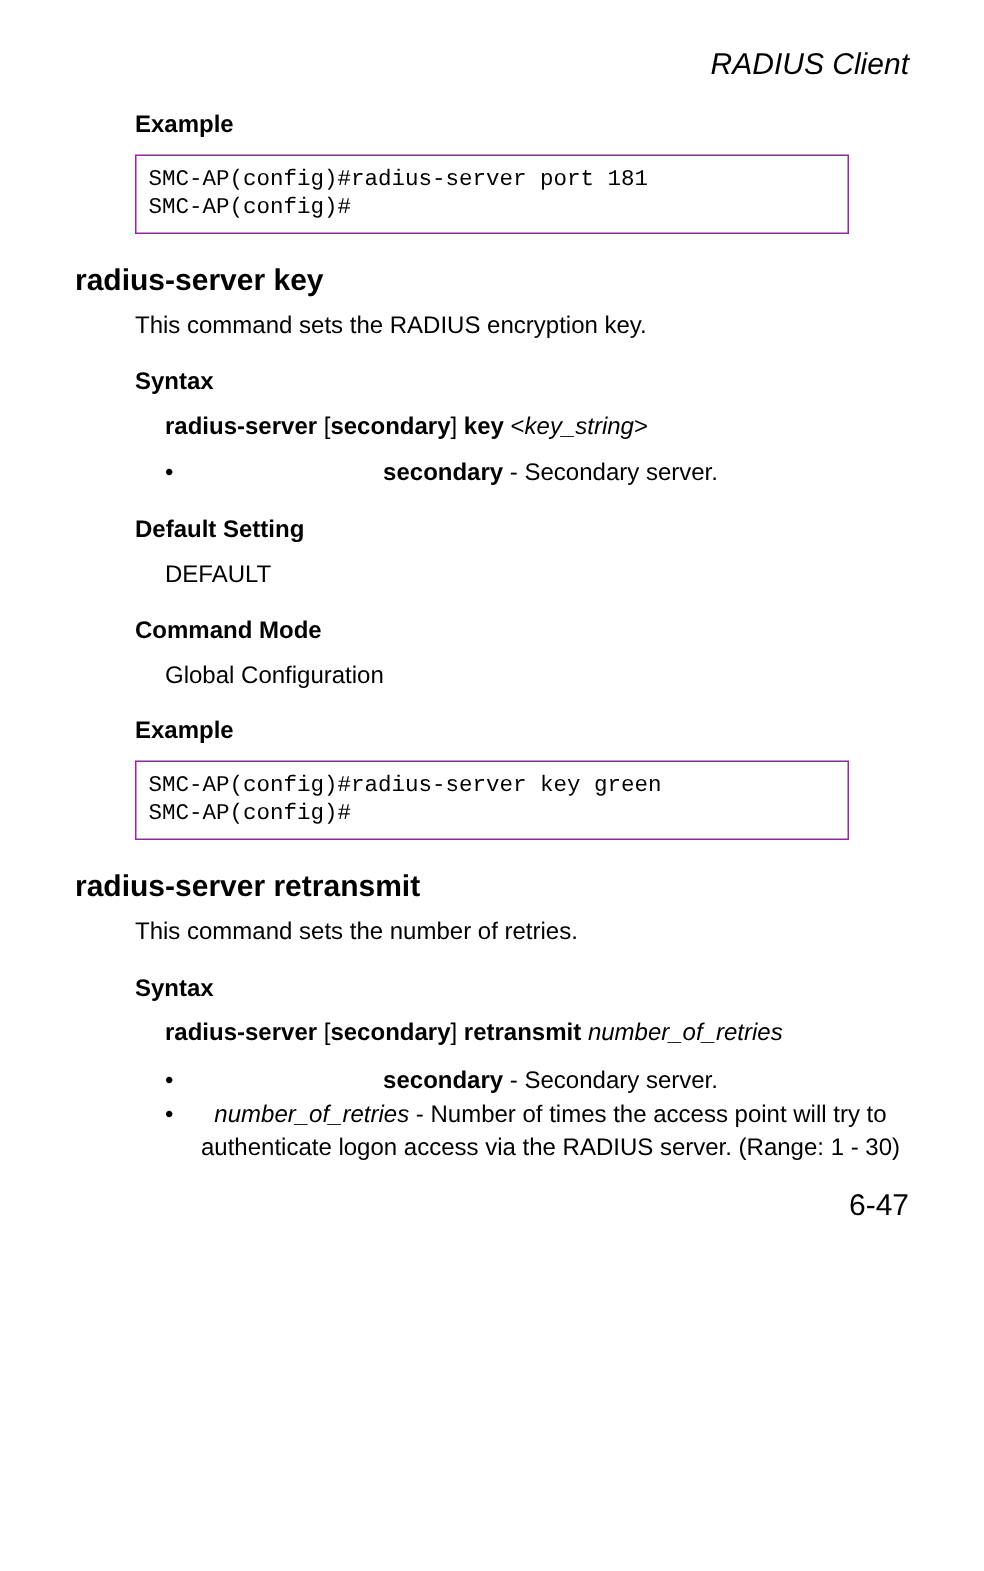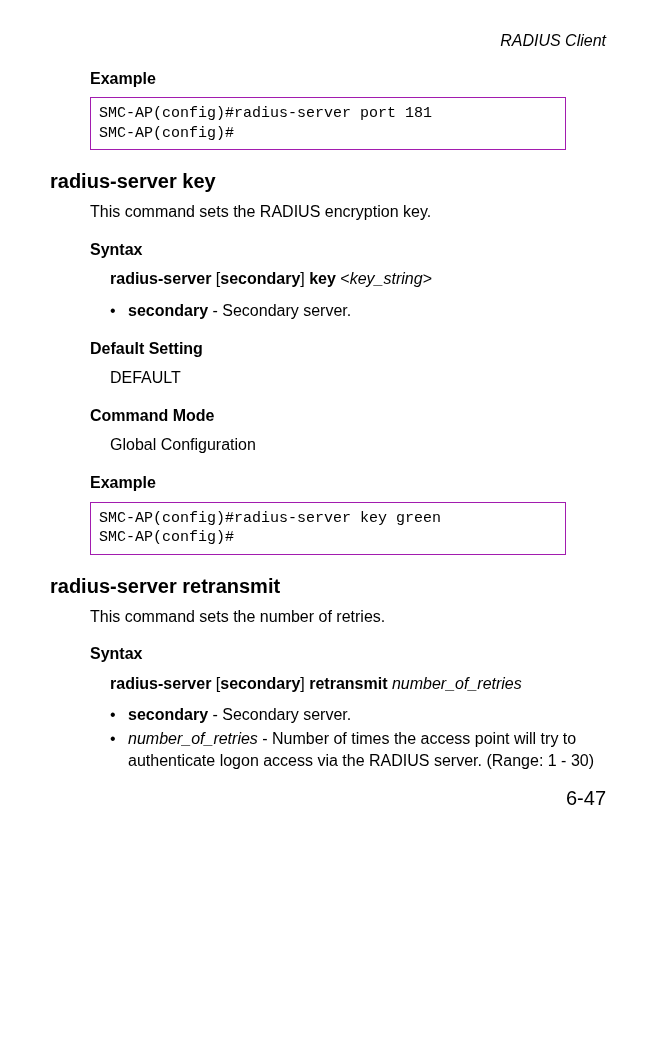--- a/index.html
+++ b/index.html
@@ -8,21 +8,21 @@
       line-height: 1.35;
       color: #000;
       background: #fff;
       margin: 0;
       padding: 30px 50px 40px 50px;
       width: 656px;
       box-sizing: border-box;
     }
     .header-title {
       font-style: italic;
-      font-size: 16px;
+      font-size: 20px;
       text-align: right;
       margin-bottom: 8px;
     }
     .section-label {
       font-weight: bold;
       margin-top: 16px;
       margin-bottom: 8px;
       margin-left: 40px;
     }
     .cmd-heading {
@@ -39,20 +39,21 @@
     .syntax-line {
       margin-left: 60px;
       margin-bottom: 10px;
     }
     .syntax-line .b { font-weight: bold; }
     .syntax-line .i { font-style: italic; }
     ul.bullets {
       list-style: none;
       margin: 6px 0 10px 0;
       padding-left: 60px;
+      text-align: center;
     }
     ul.bullets li {
       position: relative;
       padding-left: 18px;
       margin-bottom: 2px;
     }
     ul.bullets li::before {
       content: "•";
       position: absolute;
       left: 0;

